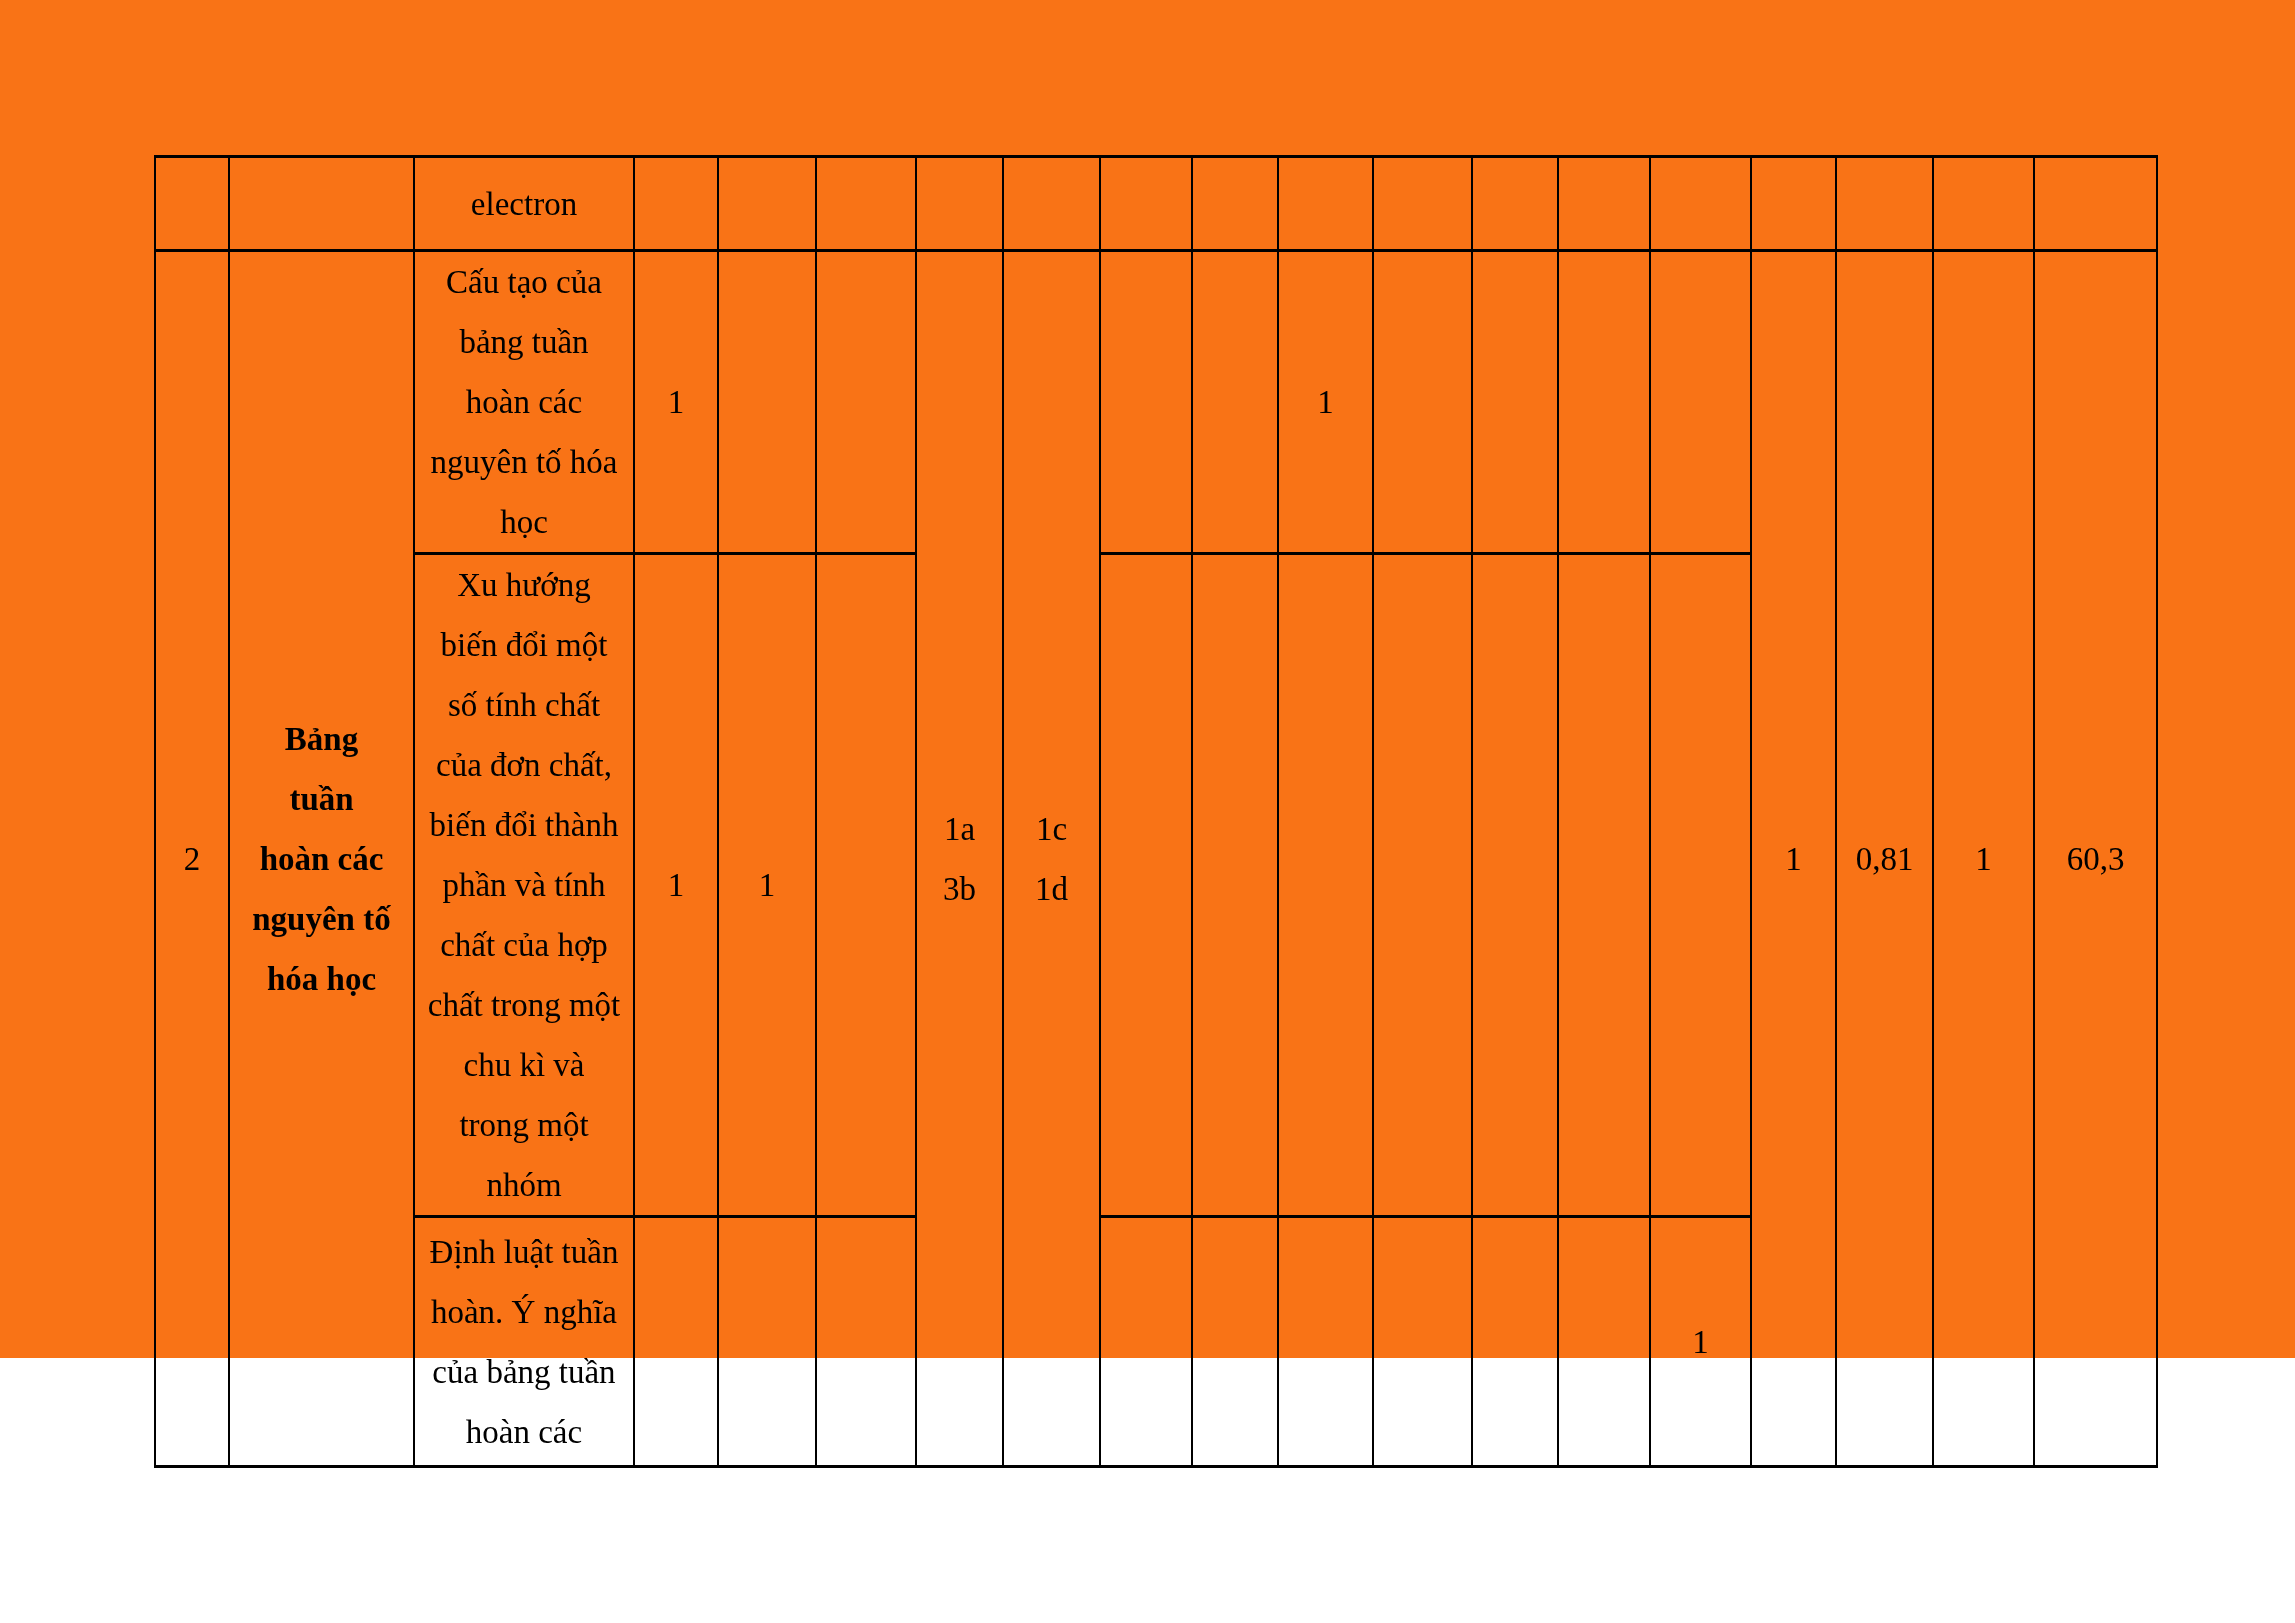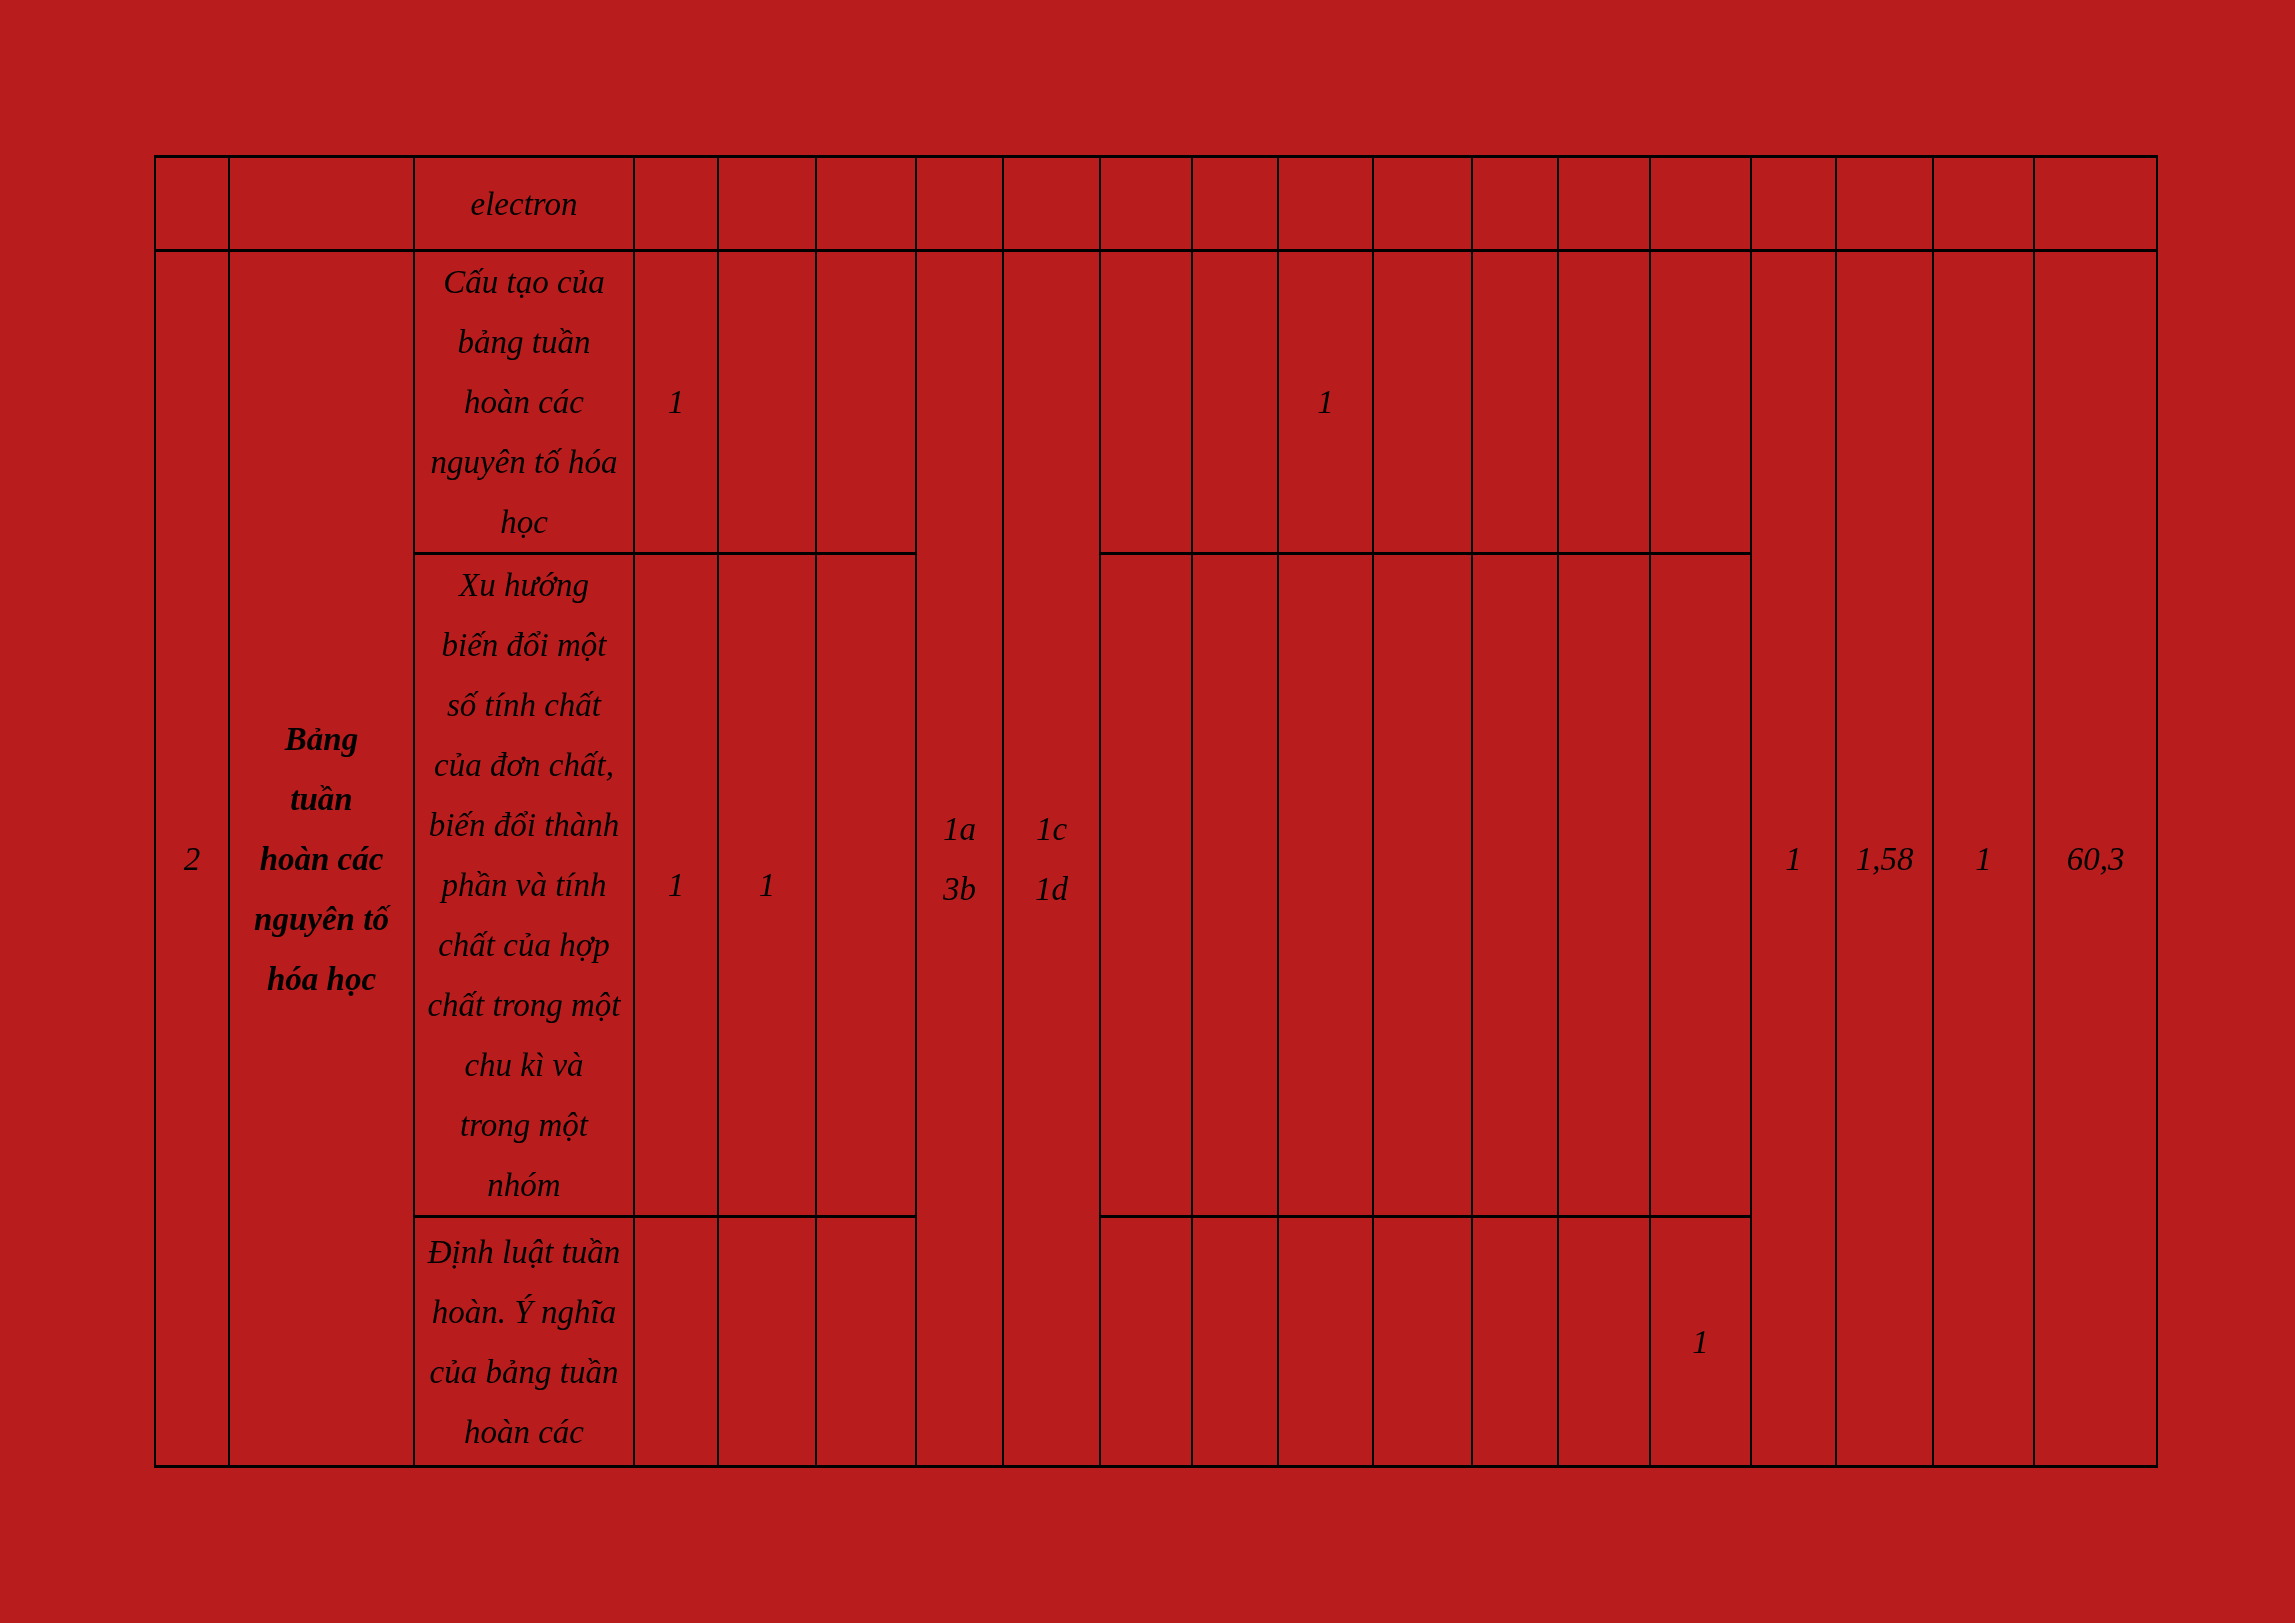--- a/index.html
+++ b/index.html
@@ -5,21 +5,21 @@
   html,body{margin:0;padding:0;}
   body{
     width:2295px;height:1623px;
     background:#ffffff;
     font-family:"Liberation Serif","DejaVu Serif",serif;
     color:#000;
     position:relative;
     overflow:hidden;
   }
   .page{
-    position:absolute;left:0;top:0;width:2295px;height:1623px;background:#b91c1c;font-style:italic;
+    position:absolute;left:0;top:0;width:2295px;height:1358px;background:#f97316;
   }
   table.matrix{
     position:absolute;
     left:154px;top:155px;
     width:2000px;height:1301px;
     border-collapse:collapse;
     table-layout:fixed;
   }
   table.matrix td{
     border-style:solid;
@@ -105,21 +105,21 @@
       <td rowspan="3" class="txt">1c
 1d</td>
       <td></td>
       <td></td>
       <td>1</td>
       <td></td>
       <td></td>
       <td></td>
       <td></td>
       <td rowspan="3">1</td>
-      <td rowspan="3">1,58</td>
+      <td rowspan="3">0,81</td>
       <td rowspan="3">1</td>
       <td rowspan="3">60,3</td>
     </tr>
 
     <tr style="height:657px">
       <td class="txt">Xu hướng
 biến đổi một
 số tính chất
 của đơn chất,
 biến đổi thành

